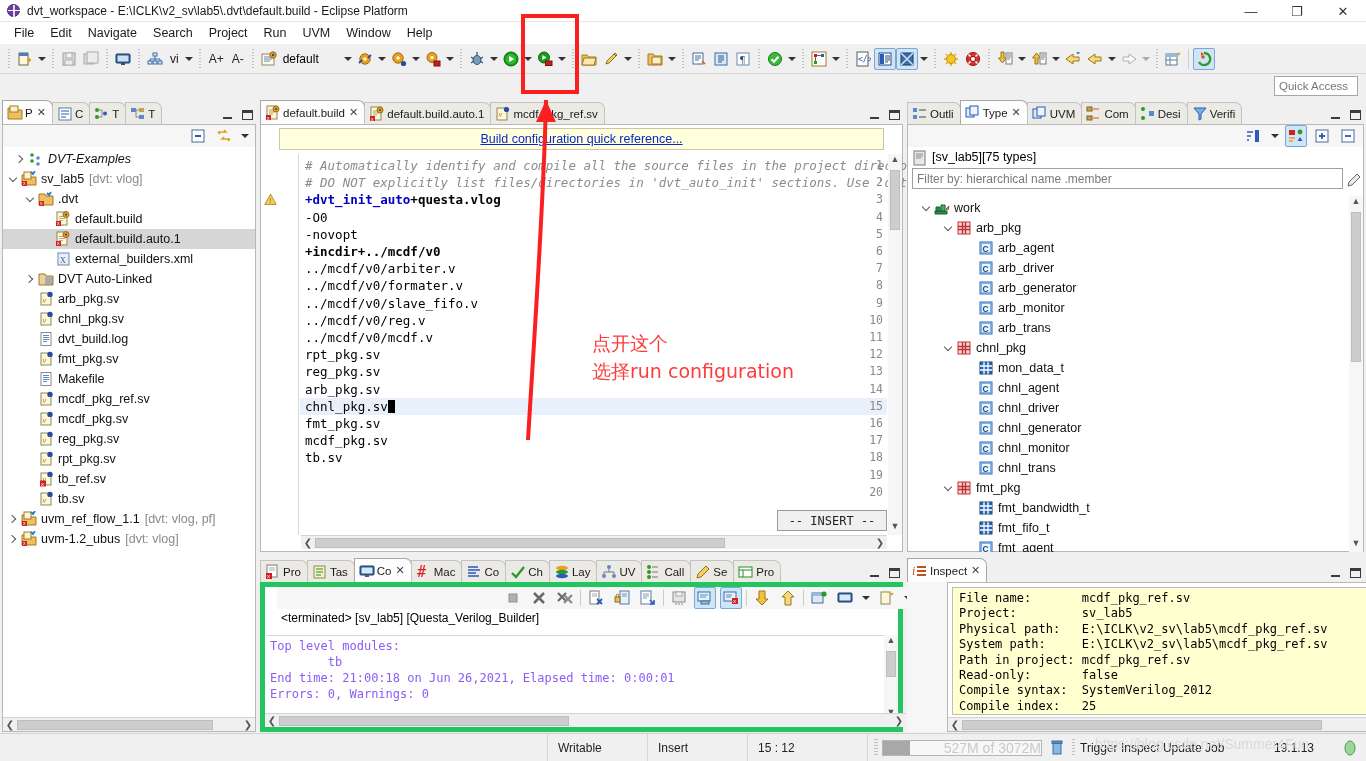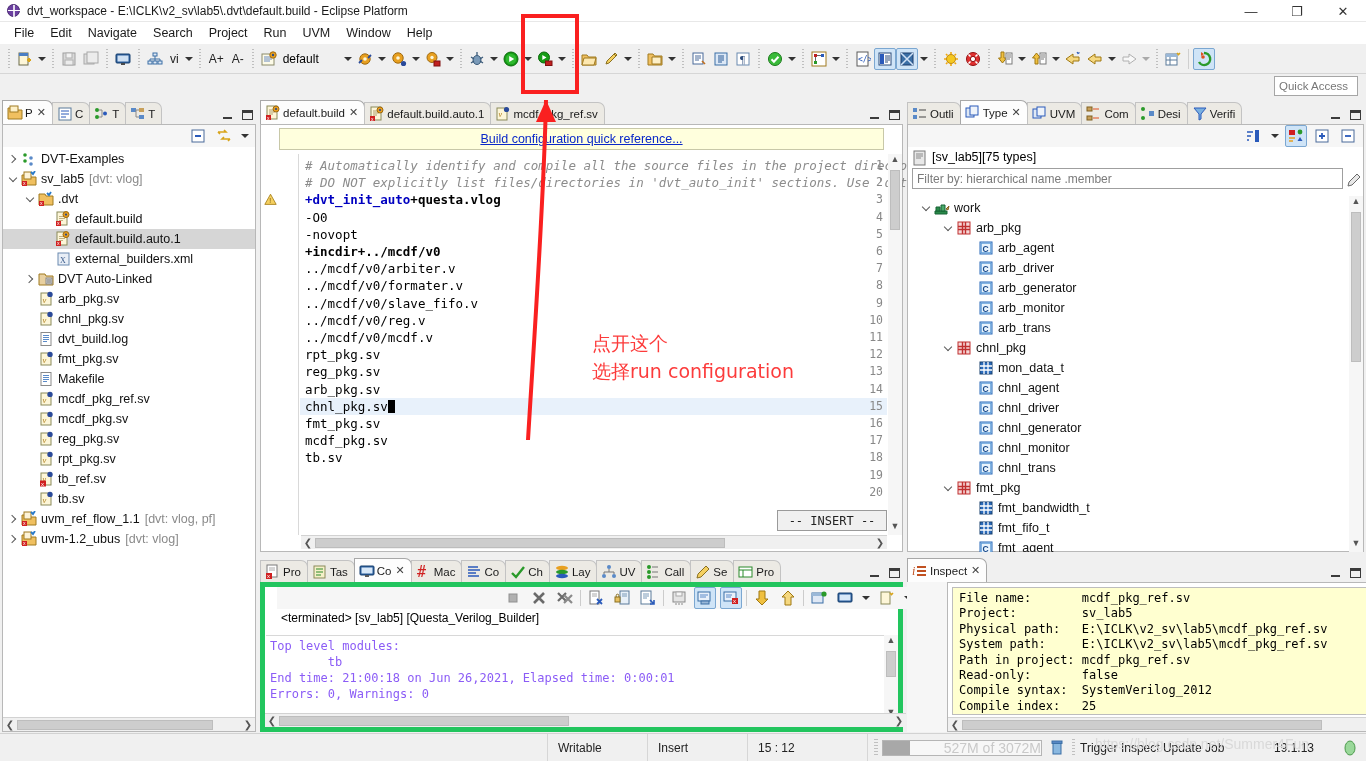--- a/index.html
+++ b/index.html
@@ -553,21 +553,21 @@
         </span>
         <span class="tb-btn">
           <svg class="ico" viewBox="0 0 16 16">
               <path d="M2 4h8l-2-2 M2 4l2 2" stroke="#d8a41a" stroke-width="1.6" fill="none"></path>
               <path d="M14 11H6l2-2 M14 11l-2 2" stroke="#d8a41a" stroke-width="1.6" fill="none"></path>
             </svg>
         </span>
         <span class="tb-arrow"></span>
       </div>
       <div class="tree" id="pe-tree" style="height:570px;">
-          <div class="trow" style="padding-left: 2px;">
+          <div class="trow" style="padding-left: 9px; font-style: italic;">
             <span class="twist right"></span>
             <span class="ticon">
               <svg class="ico" viewBox="0 0 16 16">
                 <circle cx="4" cy="4" r="1.8" fill="#2a9a2a"></circle>
                 <circle cx="4" cy="10" r="1.8" fill="#2a9a2a"></circle>
                 <circle cx="10" cy="7" r="1.8" fill="#5a8ac8"></circle>
                 <circle cx="10" cy="13" r="1.8" fill="#5a8ac8"></circle>
               </svg>
             </span>
             <span class="tlabel">DVT-Examples</span>

